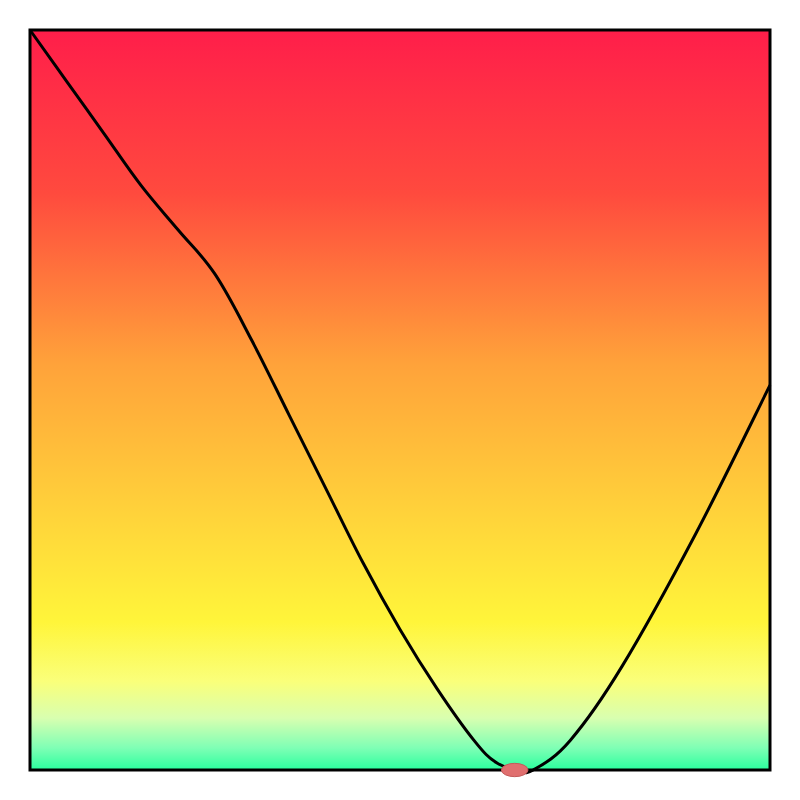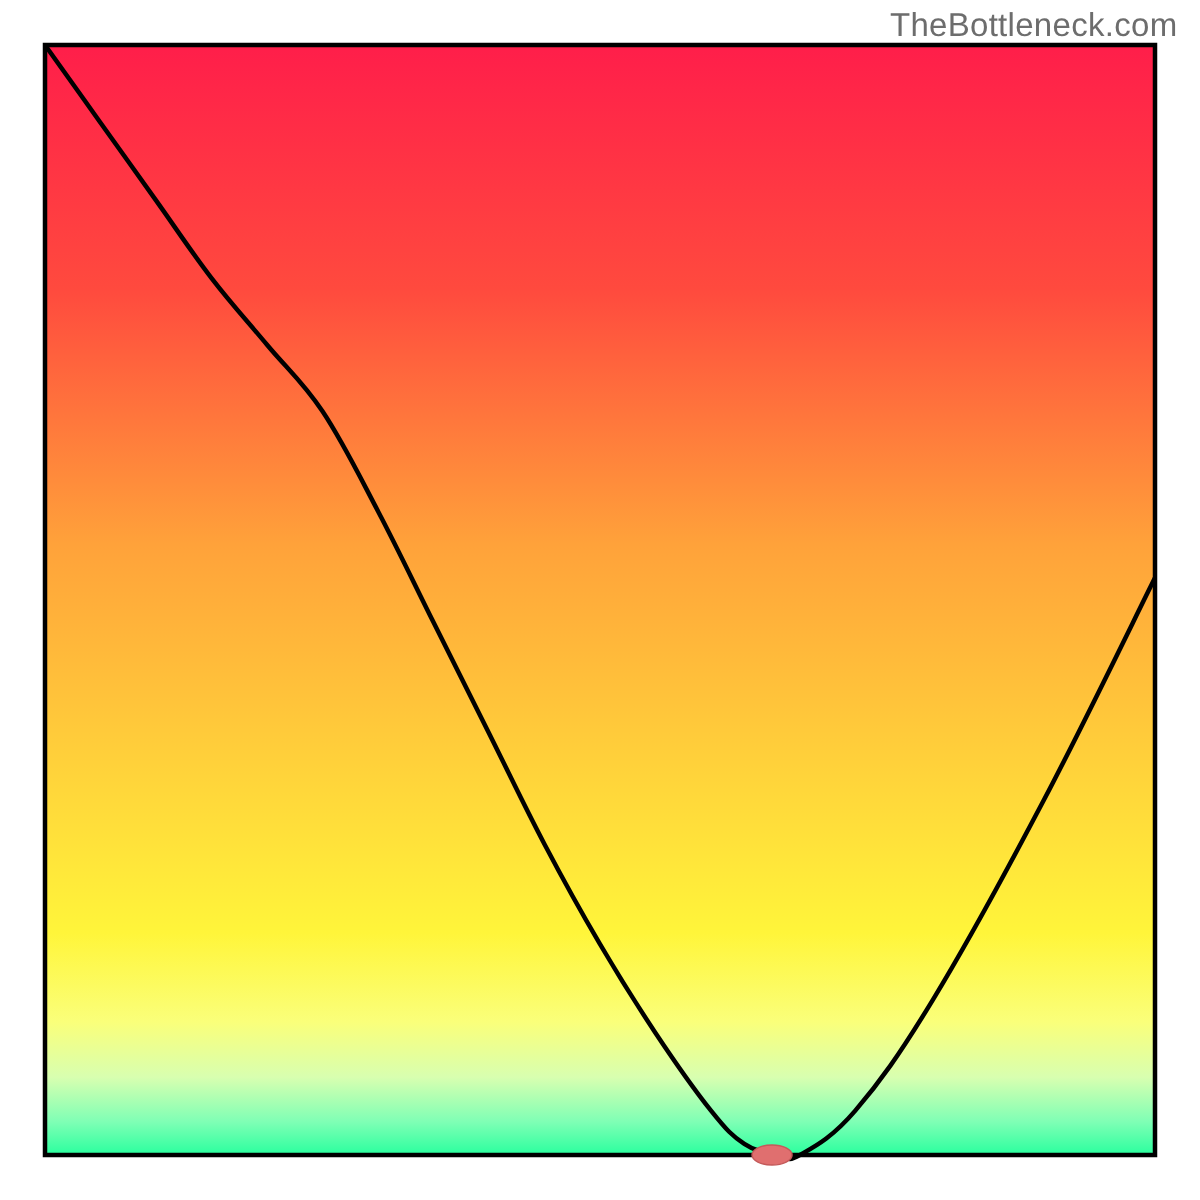--- a/index.html
+++ b/index.html
@@ -29,21 +29,20 @@
     left: 0;
     top: 0;
     width: 800px;
     height: 800px;
   }
 </style>
 </head>
 <body>
 <div class="container">
 
-<div class="attribution">TheBottleneck.com</div>
 
 <svg class="chart" viewBox="0 0 800 800">
   <defs>
     <linearGradient id="bg-grad" x1="0" y1="0" x2="0" y2="1">
           <stop offset="0%" stop-color="#ff1e4a"></stop>
           <stop offset="22%" stop-color="#ff4a3e"></stop>
           <stop offset="45%" stop-color="#ffa23a"></stop>
           <stop offset="68%" stop-color="#ffd93a"></stop>
           <stop offset="80%" stop-color="#fff53a"></stop>
           <stop offset="88%" stop-color="#faff7a"></stop>

